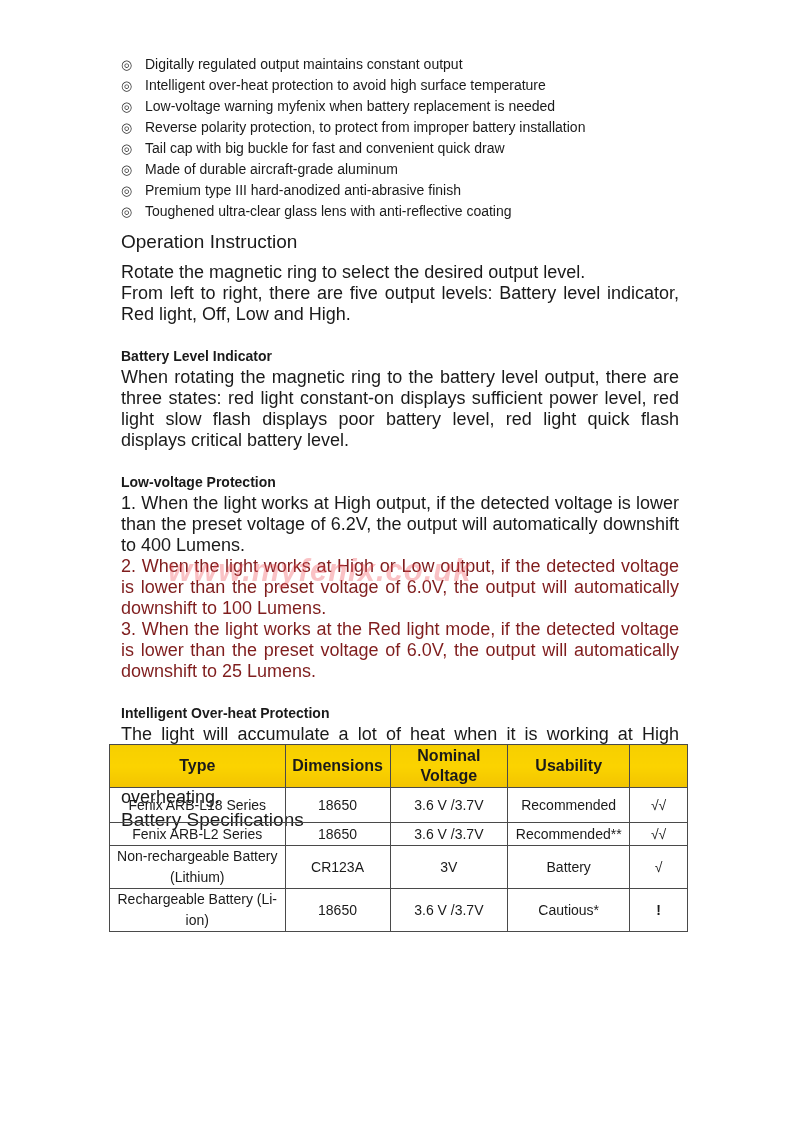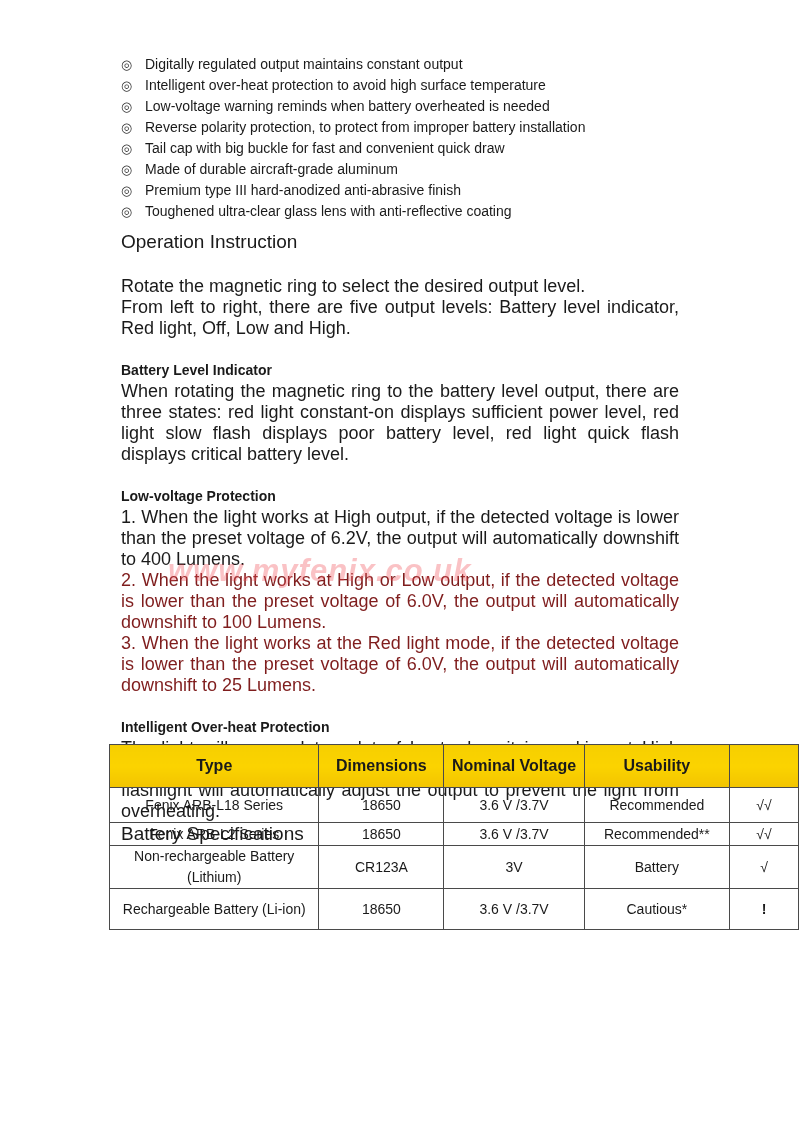--- a/index.html
+++ b/index.html
@@ -12,28 +12,28 @@
     .features li {
       position: relative; font-size: 14px; line-height: 21px; height: 21px;
       padding-left: 24px; white-space: nowrap;
     }
     .features .bullet {
       position: absolute; left: 0; top: 0; font-size: 13px; color: #333;
     }
     h2 {
       font-weight: normal; font-size: 19px; margin: 0; line-height: 24px;
     }
-    .h-op { margin-top: 8px; margin-bottom: 22px; }
+    .h-op { margin-top: 8px; margin-bottom: 8px; }
     p { margin: 0; font-size: 18px; line-height: 21px; text-align: justify; }
     .subhead { font-weight: bold; font-size: 14px; line-height: 21px; }
     .gap { height: 21px; }
     .muted { color: #7f1d1d; }
     .h-bat { margin-bottom: 8px; }
     table.spec {
-      position: absolute; left: 109px; top: 744px; width: 690px;
+      position: absolute; left: 109px; top: 744px; width: 579px;
       border-collapse: collapse; font-size: 14px;
     }
     table.spec th, table.spec td {
       border: 1px solid #4a4a4a; text-align: center; vertical-align: middle;
       padding: 0 4px;
     }
     table.spec th {
       background: linear-gradient(to bottom, #f6cf00 0%, #fbd300 50%, #f2c400 100%);
       font-size: 16px; font-weight: bold; height: 42px; line-height: 20px;
     }
@@ -47,21 +47,21 @@
       letter-spacing: 1px; white-space: nowrap; pointer-events: none;
     }
   </style>
 </head>
 <body>
 
 <div class="page">
   <ul class="features">
     <li><span class="bullet">◎</span><span>Digitally regulated output maintains constant output</span></li>
     <li><span class="bullet">◎</span><span>Intelligent over-heat protection to avoid high surface temperature</span></li>
-    <li><span class="bullet">◎</span><span>Low-voltage warning reminds when battery overheated is needed</span></li>
+    <li><span class="bullet">◎</span><span>Low-voltage warning myfenix when battery replacement is needed</span></li>
     <li><span class="bullet">◎</span><span>Reverse polarity protection, to protect from improper battery installation</span></li>
     <li><span class="bullet">◎</span><span>Tail cap with big buckle for fast and convenient quick draw</span></li>
     <li><span class="bullet">◎</span><span>Made of durable aircraft-grade aluminum</span></li>
     <li><span class="bullet">◎</span><span>Premium type III hard-anodized anti-abrasive finish</span></li>
     <li><span class="bullet">◎</span><span>Toughened ultra-clear glass lens with anti-reflective coating</span></li>
   </ul>
 
   <h2 class="h-op">Operation Instruction</h2>
   <p>Rotate the magnetic ring to select the desired output level.</p>
   <p>From left to right, there are five output levels: Battery level indicator, Red light, Off, Low and High.</p>

